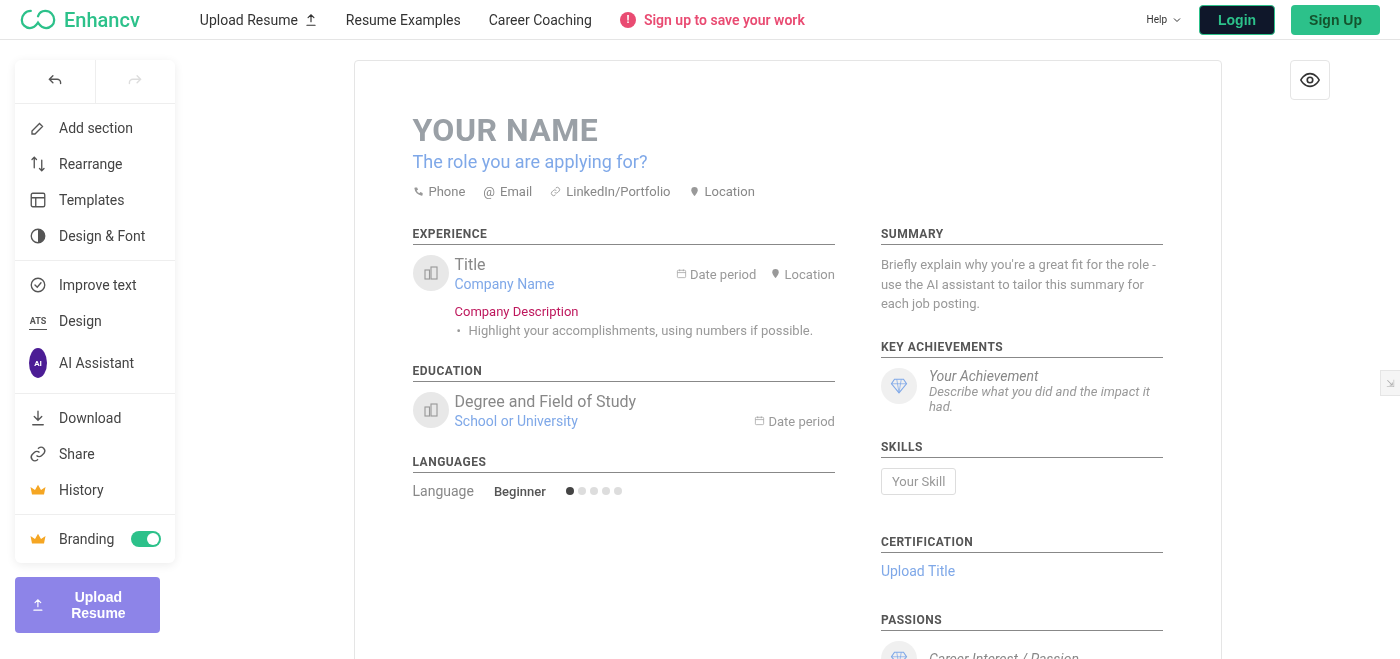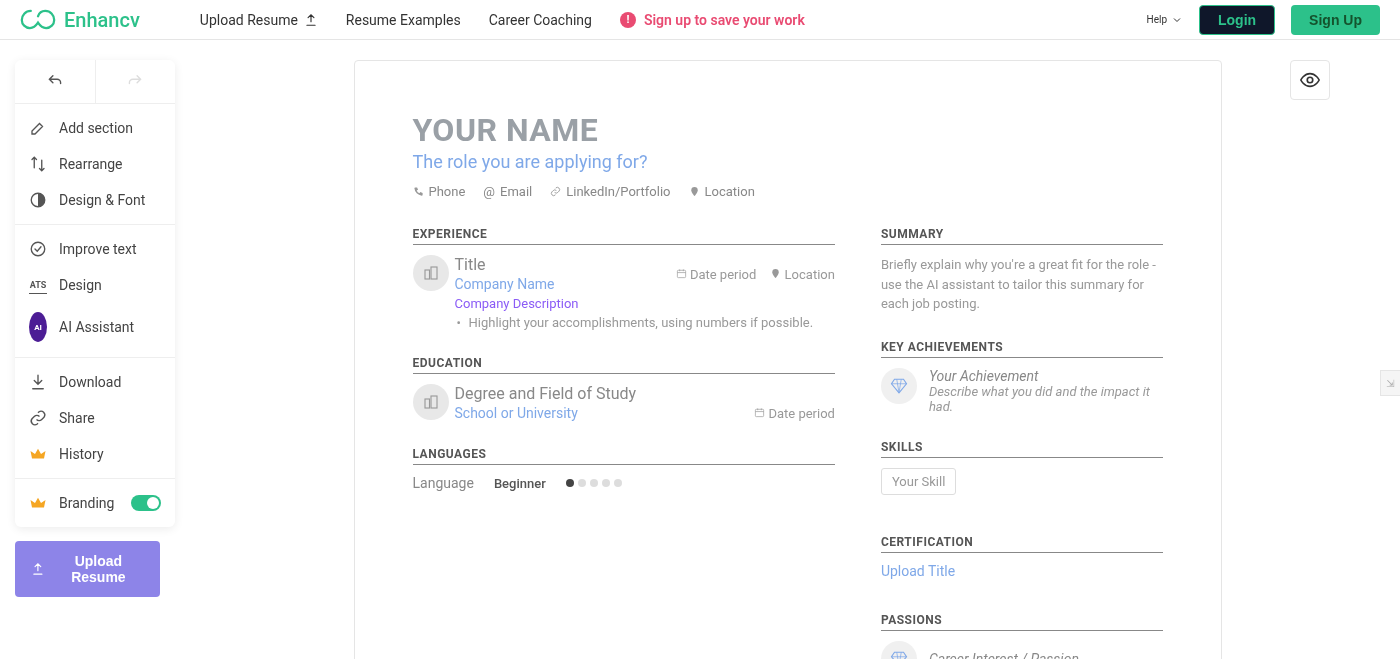--- a/index.html
+++ b/index.html
@@ -55,21 +55,21 @@
 
 .section-title { font-size: 12px; font-weight: 700; color: #555; letter-spacing: 0.5px; border-bottom: 1.5px solid #888; padding-bottom: 3px; margin-bottom: 10px; }
 
 .entry { display: flex; gap: 6px; margin-bottom: 14px; }
 .entry-icon { width: 36px; height: 36px; border-radius: 50%; background: #e8e8e8; display: flex; align-items: center; justify-content: center; color: #888; flex-shrink: 0; }
 .entry-body { flex: 1; }
 .entry-title { font-size: 16px; color: #888; }
 .entry-sub { font-size: 14px; color: #7fa8e8; margin-top: 2px; }
 .entry-meta { display: flex; gap: 14px; font-size: 13px; color: #999; margin-top: 2px; }
 .entry-meta.right { justify-content: flex-end; }
-.entry-desc { font-size: 13px; color: #8b5cf6; margin-top: 4px; }
+.entry-desc { font-size: 13px; color: #be185d; margin-top: 12px; }
 .entry-bullet { font-size: 13px; color: #999; margin-top: 4px; padding-left: 14px; position: relative; }
 .entry-bullet::before { content: '•'; position: absolute; left: 2px; }
 
 .exp-row { display: flex; justify-content: space-between; align-items: center; }
 
 .lang-row { display: flex; align-items: center; gap: 20px; font-size: 14px; color: #888; }
 .lang-level { font-size: 13px; color: #555; font-weight: 500; }
 .dots { display: flex; gap: 4px; }
 .dot { width: 8px; height: 8px; border-radius: 50%; background: #ddd; }
 .dot.filled { background: #444; }
@@ -146,20 +146,29 @@
             </span>
             <span>Add section</span>
           </div>
         <div class="tool-item">
             <span class="ic">
               <svg viewBox="0 0 24 24">
                 <path d="M7 3v14M4 6l3-3 3 3M17 21V7M14 18l3 3 3-3" stroke="#555" stroke-width="1.8" fill="none" stroke-linecap="round"></path>
               </svg>
             </span>
             <span>Rearrange</span>
+          </div>
+        <div class="tool-item">
+            <span class="ic">
+              <svg viewBox="0 0 24 24">
+                <rect x="3" y="3" width="18" height="18" rx="2" stroke="#555" stroke-width="1.8" fill="none"></rect>
+                <path d="M3 9h18M9 9v12" stroke="#555" stroke-width="1.8"></path>
+              </svg>
+            </span>
+            <span>Templates</span>
           </div>
         <div class="tool-item">
             <span class="ic">
               <svg viewBox="0 0 24 24">
                 <circle cx="12" cy="12" r="9" stroke="#555" stroke-width="1.8" fill="none"></circle>
                 <path d="M12 3a9 9 0 010 18z" fill="#555"></path>
               </svg>
             </span>
             <span>Design &amp; Font</span>
           </div>

